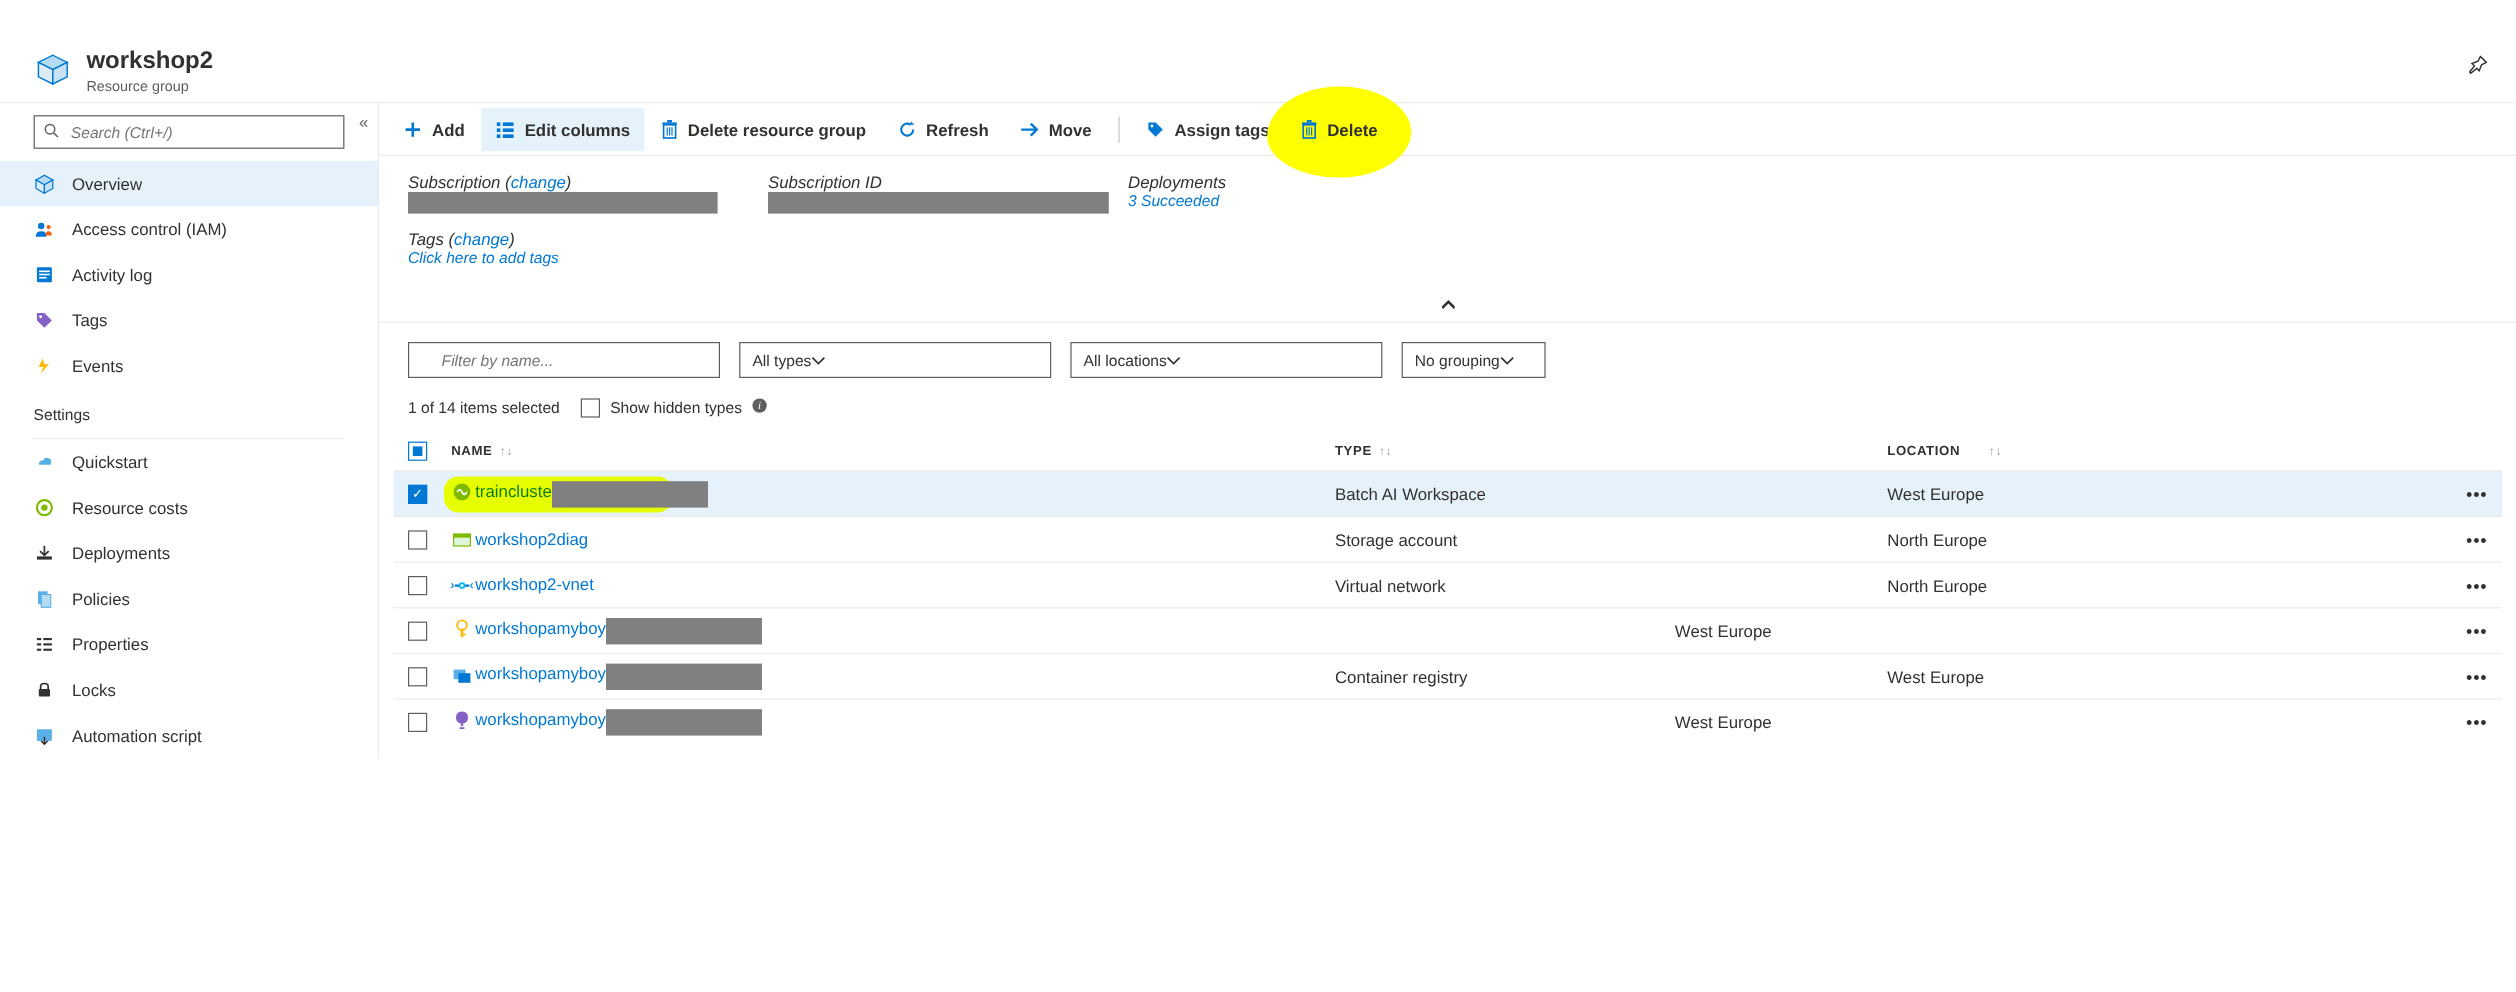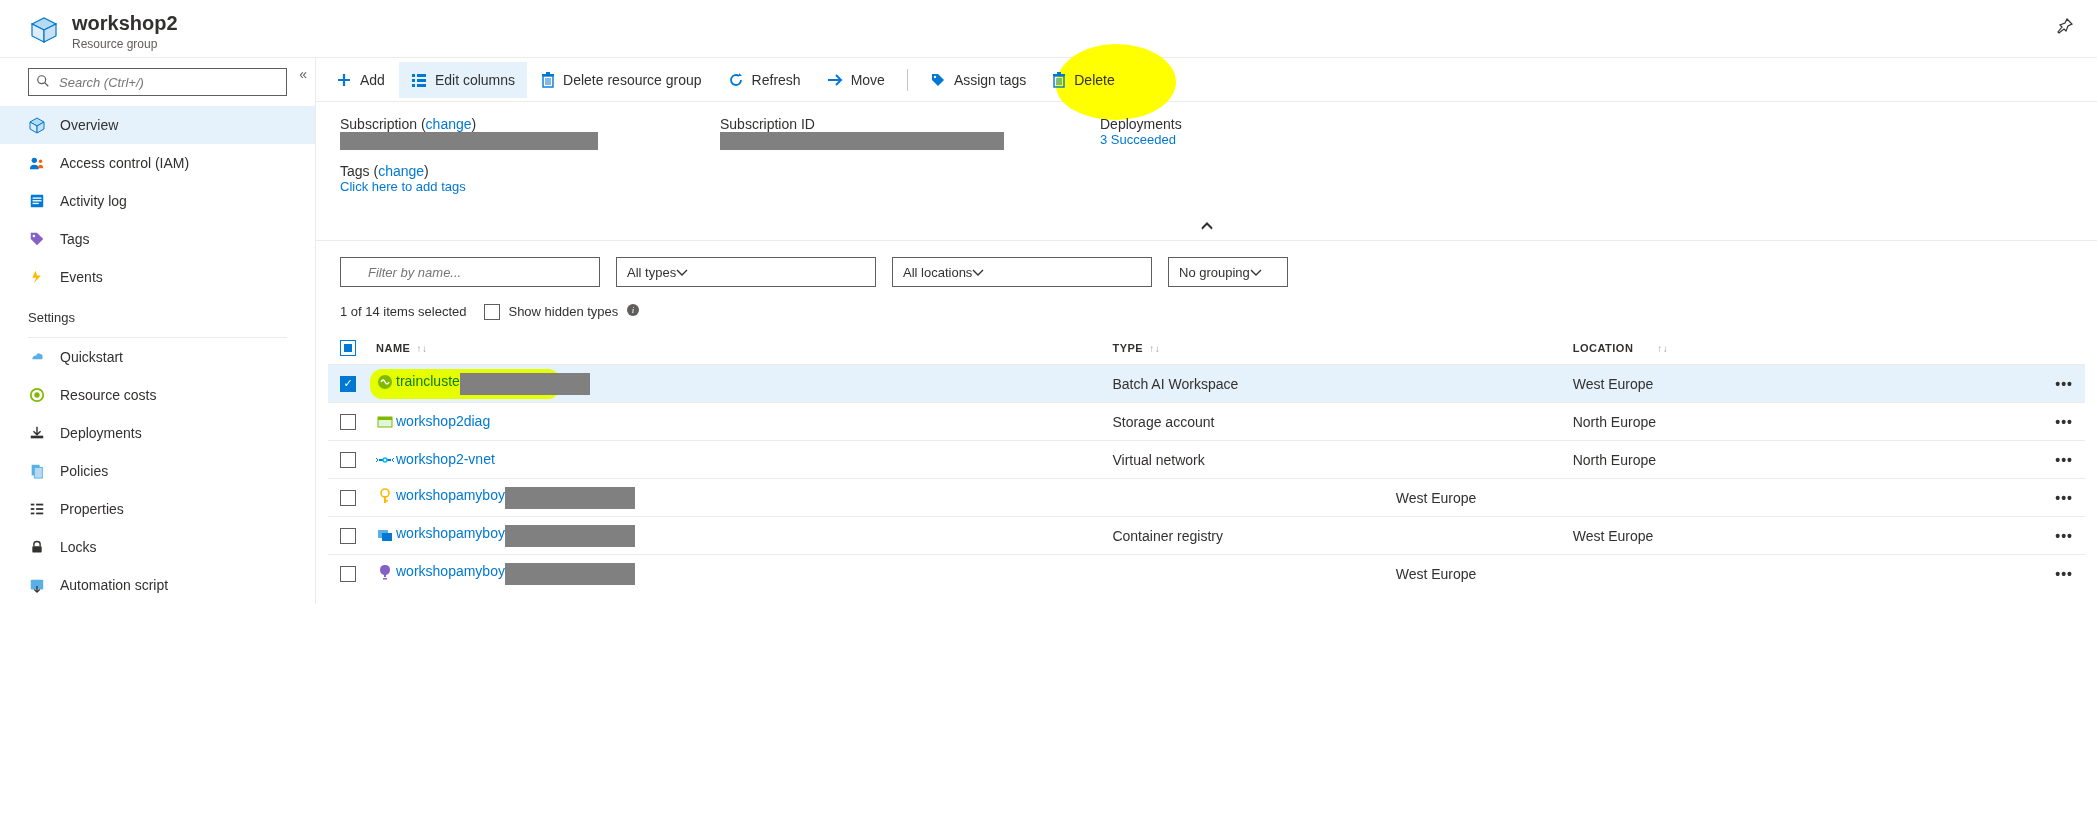--- a/index.html
+++ b/index.html
@@ -1,18 +1,18 @@
 <!DOCTYPE html>
 <html><head>
 <meta charset="utf-8">
 <style>
 * { box-sizing: border-box; margin: 0; padding: 0; }
 body { font-family: "Segoe UI", -apple-system, sans-serif; font-size: 13px; color: #323130; background: #fff; }
 
-.page { display: flex; flex-direction: column; width: 100%; }
+.page { display: flex; flex-direction: column; width: 100%; margin-top: 28px; }
 
 
 .header { display: flex; align-items: flex-start; padding: 12px 20px 6px 28px; border-bottom: 1px solid #edebe9; position: relative; }
 .header-icon { width: 32px; height: 32px; margin-right: 12px; margin-top: 2px; }
 .header-title { font-size: 20px; font-weight: 600; color: #323130; }
 .header-subtitle { font-size: 12px; color: #605e5c; margin-top: 2px; }
 .pin-icon { position: absolute; right: 24px; top: 18px; }
 
 
 .body { display: flex; }
@@ -29,28 +29,28 @@
 .nav-item.active { background: #e6f2fb; }
 .nav-section-title { font-size: 13px; color: #323130; font-weight: 400; padding: 14px 28px 6px 28px; }
 .nav-section-divider { border-top: 1px solid #edebe9; margin: 6px 28px 0 28px; }
 .nav-ic { width: 18px; height: 18px; flex-shrink: 0; display: inline-flex; align-items: center; justify-content: center; }
 
 
 .content { flex: 1; display: flex; flex-direction: column; }
 
 
 .toolbar { display: flex; align-items: center; height: 44px; padding: 0 8px; border-bottom: 1px solid #edebe9; gap: 2px; }
-.tb-btn { display: flex; align-items: center; gap: 8px; height: 36px; padding: 0 12px; font-size: 14px; color: #323130; background: transparent; border: none; cursor: pointer; }
+.tb-btn { display: flex; align-items: center; gap: 8px; height: 36px; padding: 0 12px; font-size: 14px; color: #323130; background: transparent; border: none; cursor: pointer; font-weight: bold; }
 .tb-btn.active { background: #e6f2fb; }
 .tb-sep { width: 1px; height: 22px; background: #c8c6c4; margin: 0 8px; }
 .tb-ic { display: inline-flex; }
 
 
 .essentials { padding: 14px 24px 10px 24px; position: relative; }
-.ess-row { display: flex; gap: 80px; margin-bottom: 10px; }
+.ess-row { display: flex; margin-bottom: 10px; font-style: italic; }
 .ess-block { min-width: 300px; }
 .ess-label { font-size: 14px; color: #323130; }
 .ess-link { color: #0078d4; cursor: pointer; }
 .ess-redact { background: #808080; height: 18px; display: inline-block; }
 .ess-collapse { text-align: center; padding: 6px 0; color: #323130; font-size: 12px; cursor: pointer; border-bottom: 1px solid #edebe9; }
 
 
 .filter-row { display: flex; align-items: center; gap: 16px; padding: 16px 24px 10px 24px; }
 .filter-input { height: 30px; width: 260px; border: 1px solid #605e5c; padding: 0 27px; font-style: italic; font-size: 13px; }
 .filter-select { height: 30px; width: 260px; border: 1px solid #605e5c; padding: 0 10px; font-size: 13px; background: #fff; display: flex; align-items: center; justify-content: flex-start; cursor: pointer; }

